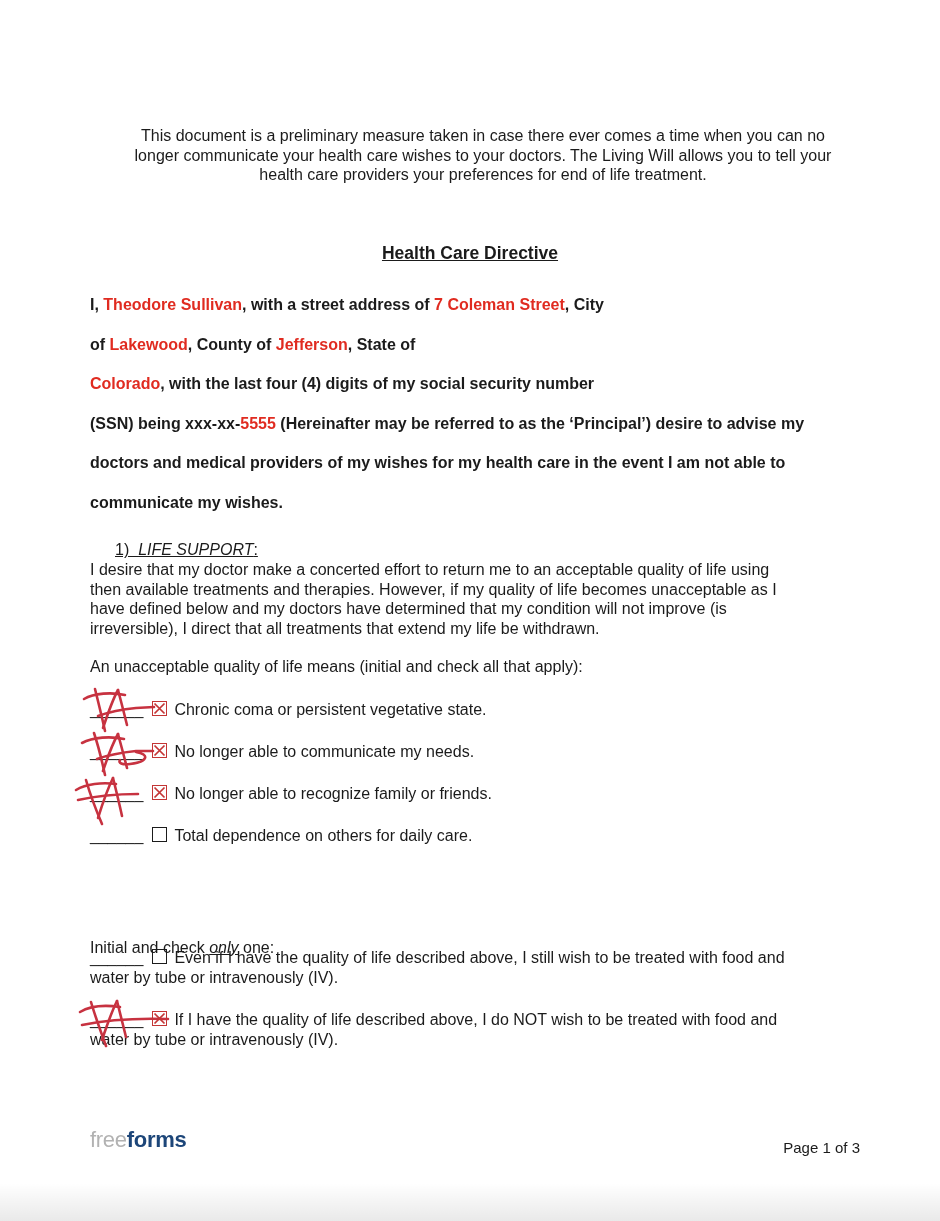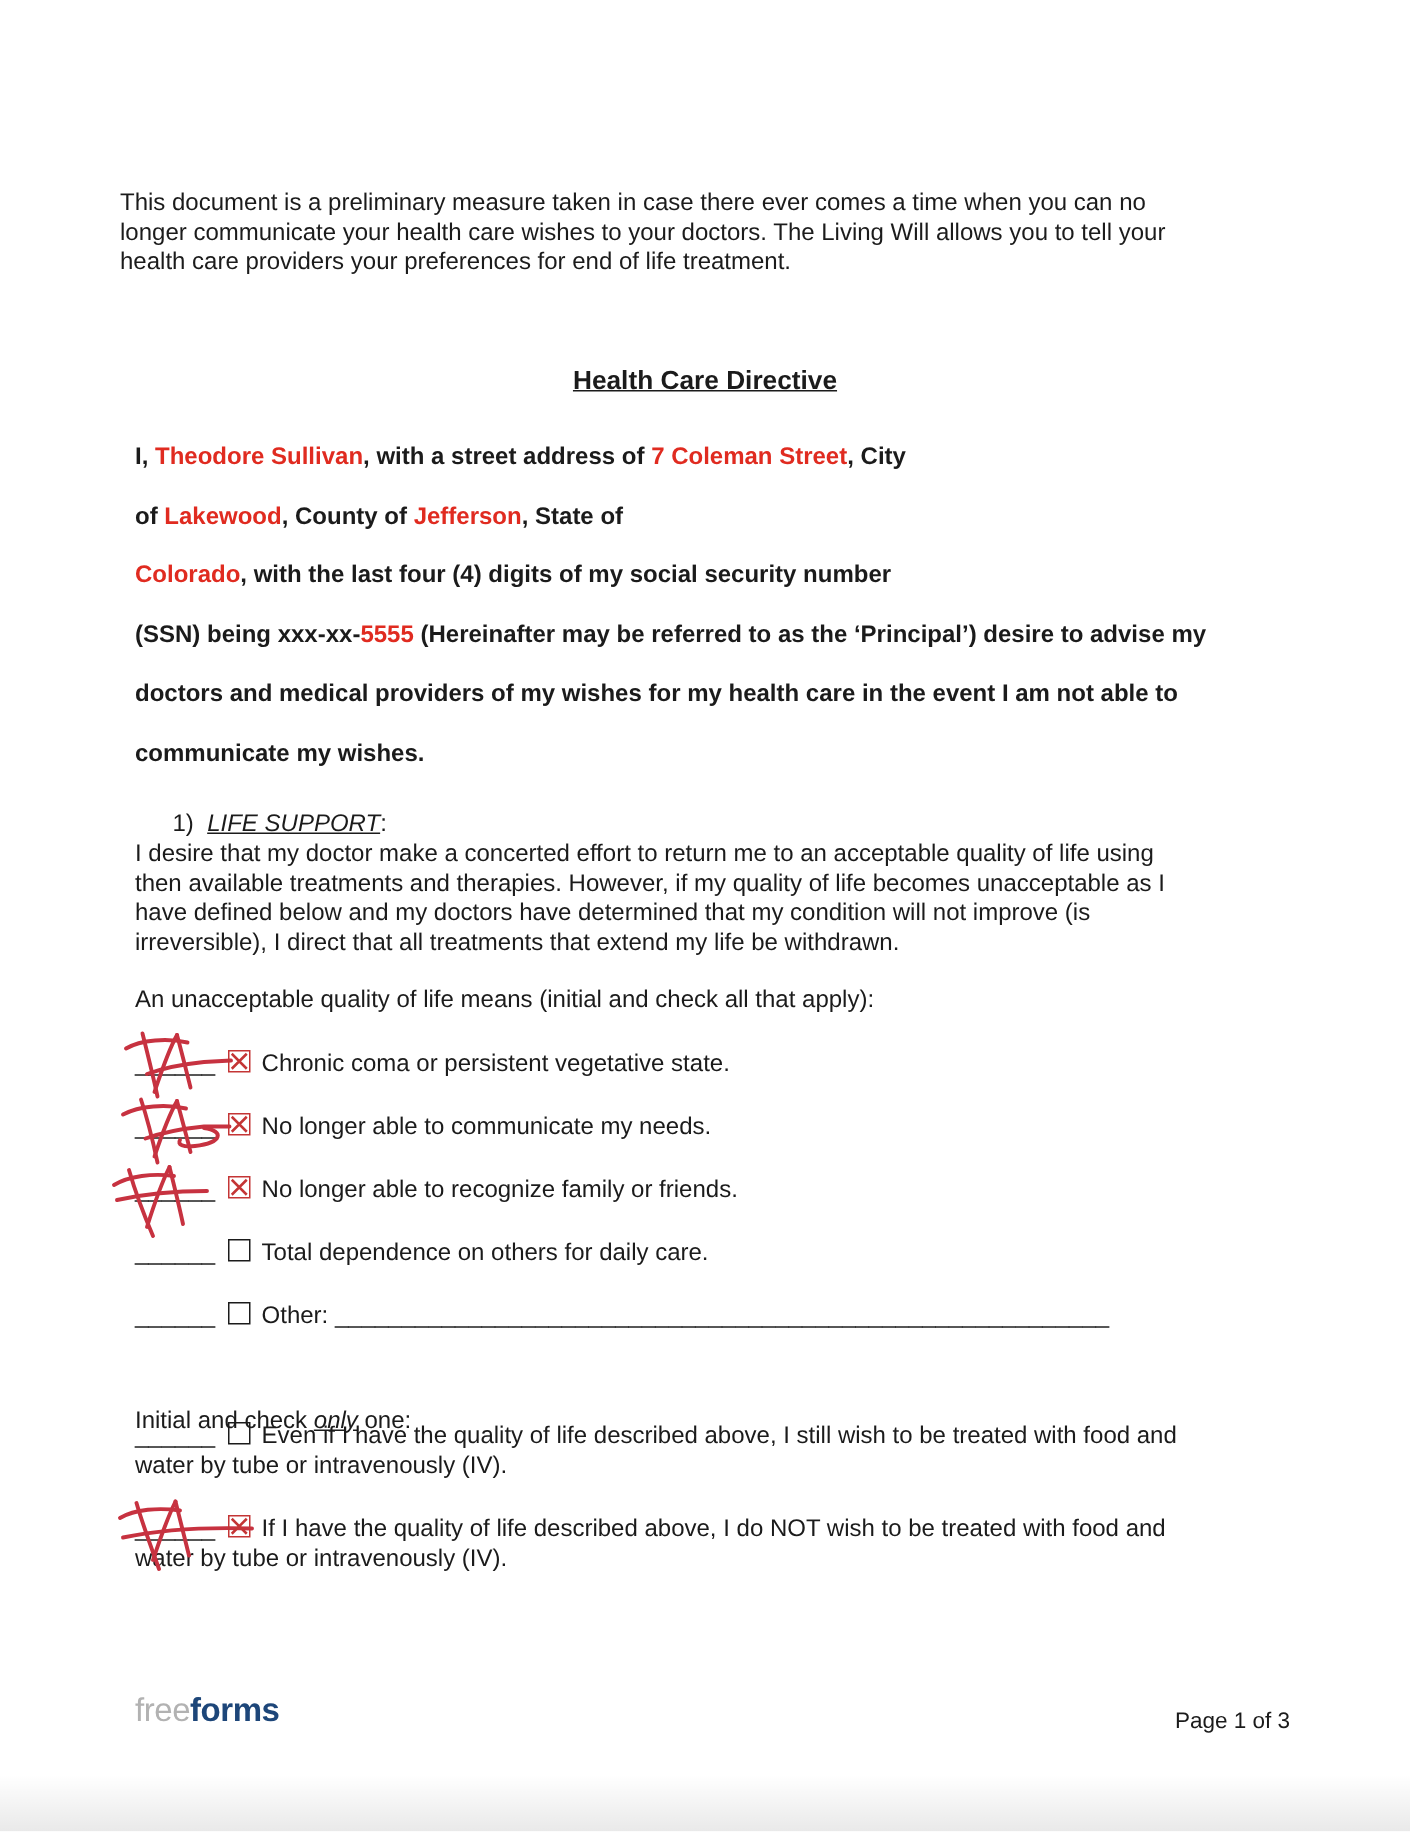--- a/index.html
+++ b/index.html
@@ -31,37 +31,37 @@
   .pagenum{top:1139px;right:80px;font-size:15px;}
   .bottom-shade{position:absolute;left:0;right:0;bottom:0;height:38px;
       background:linear-gradient(to bottom,rgba(0,0,0,0),rgba(0,0,0,.085));}
 </style>
 </head>
 <body>
 
 <div class="page">
 
 
-  <div class="abs txt" style="top:126px;left:80px;width:782px;">This document is a preliminary measure taken in case there ever comes a time when you can no
+  <div class="abs txt" style="top:126px;left:92px;width:782px;text-align:center;">This document is a preliminary measure taken in case there ever comes a time when you can no
 longer communicate your health care wishes to your doctors. The Living Will allows you to tell your
 health care providers your preferences for end of life treatment.</div>
 
 
   <div class="abs hcd-heading">
     <span>Health Care Directive</span>
   </div>
 
   <div class="abs txt directive" style="top:285px;left:90px;width:782px;font-weight:bold;"><span>I, </span><span class="red">Theodore Sullivan</span><span>, with a street address of </span><span class="red">7 Coleman Street</span><span>, City</span>
 <span>of </span><span class="red">Lakewood</span><span>, County of </span><span class="red">Jefferson</span><span>, State of</span>
 <span class="red">Colorado</span><span>, with the last four (4) digits of my social security number</span>
 <span>(SSN) being xxx-xx-</span><span class="red">5555</span><span> (Hereinafter may be referred to as the ‘Principal’) desire to advise my</span>
 <span>doctors and medical providers of my wishes for my health care in the event I am not able to</span>
 <span>communicate my wishes.</span></div>
 
-  <div class="abs txt" style="top:540px;left:115px;width:760px;"><span>1) &nbsp;</span><span class="it ul">LIFE SUPPORT</span><span>:</span></div>
+  <div class="abs txt" style="top:540px;left:115px;width:760px;text-decoration:underline;"><span>1) &nbsp;</span><span class="it ul">LIFE SUPPORT</span><span>:</span></div>
 
   <div class="abs txt" style="top:560px;left:90px;width:782px;">I desire that my doctor make a concerted effort to return me to an acceptable quality of life using
 then available treatments and therapies. However, if my quality of life becomes unacceptable as I
 have defined below and my doctors have determined that my condition will not improve (is
 irreversible), I direct that all treatments that extend my life be withdrawn.</div>
 
   <div class="abs txt" style="top:657px;left:90px;width:782px;">An unacceptable quality of life means (initial and check all that apply):</div>
 
   <div class="cbrow" style="top:700px;">
     <svg class="scr" style="left:-12px;top:-17px;" width="82" height="54" viewBox="0 0 82 54">
@@ -100,23 +100,20 @@
     </svg>
     <span class="blank">______</span><span class="cb cb-red"><svg viewBox="0 0 13 13">
           <path d="M1.5 1.5 L11.5 11.5 M11.5 1.5 L1.5 11.5"></path>
         </svg></span><span class="label">No longer able to recognize family or friends.</span>
   </div>
 
   <div class="cbrow" style="top:826px;">
     <span class="blank">______</span><span class="cb"></span><span class="label">Total dependence on others for daily care.</span>
   </div>
 
-  <div class="cbrow" style="top:868px;">
-    <span class="blank">______</span><span class="cb"></span><span class="label">Other: </span><span class="blank">__________________________________________________________</span>
-  </div>
 
   <div class="abs txt" style="top:906px;left:90px;width:782px;margin-top:32px;"><span>Initial and check </span><span class="it ul">only</span><span> one:</span></div>
 
   <div class="cbrow" style="top:948px;">
     <span class="blank">______</span><span class="cb"></span><span class="label">Even if I have the quality of life described above, I still wish to be treated with food and
 water by tube or intravenously (IV).</span>
   </div>
 
   <div class="cbrow" style="top:1010px;">
     <svg class="scr" style="left:-14px;top:-16px;" width="108" height="56" viewBox="0 0 108 56">

